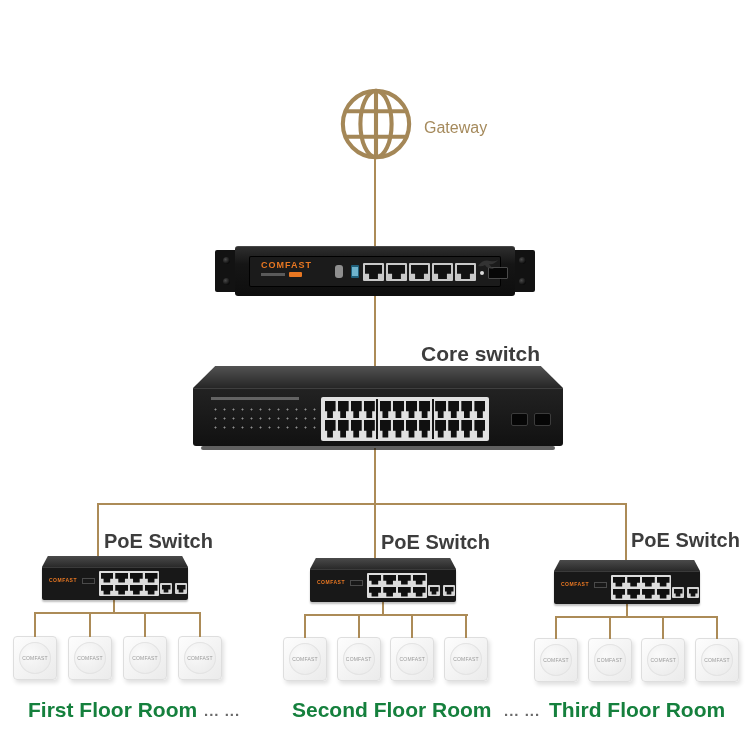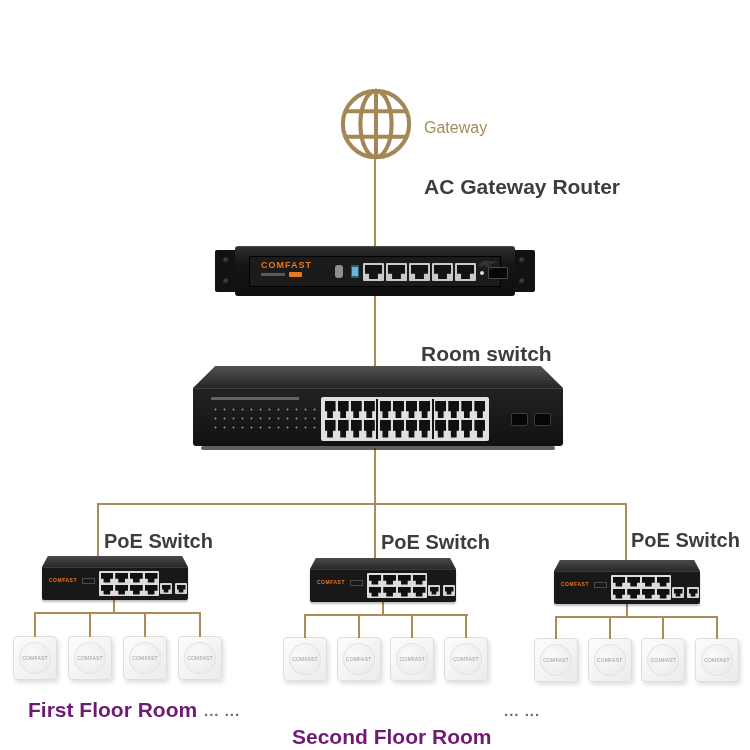--- a/index.html
+++ b/index.html
@@ -8,21 +8,21 @@
     font-family:"Liberation Sans", sans-serif; overflow:hidden;
   }
   
   .title {
     position:absolute; left:0; right:0; top:22px; text-align:center;
     font-size:44px; font-weight:700; color:#3a3a3a; letter-spacing:-0.5px;
   }
   .gold-label {position:absolute; font-size:16px; font-weight:500; color:#a58a5c;}
   .dev-label  {position:absolute; font-size:21px; font-weight:700; color:#3d3d3d; white-space:nowrap;}
   .poe-label  {position:absolute; font-size:20px; font-weight:700; color:#3d3d3d; white-space:nowrap;}
-  .floor-label{position:absolute; font-size:21px; font-weight:700; color:#701a75; white-space:nowrap;}
+  .floor-label{position:absolute; font-size:21px; font-weight:700; color:#15803d; white-space:nowrap;}
   .dots {position:absolute; font-size:15px; font-weight:700; color:#6a6a6a; letter-spacing:1px; white-space:nowrap;}
   
   .vline, .hline {position:absolute; background:#ac8b57;}
   .vline {width:2px;} .hline {height:2px;}
   
   .globe {position:absolute; left:337px; top:85px; width:78px; height:78px;}
   
   .rj45 {position:relative; display:block;}
   .rj45::after {
     content:""; position:absolute; inset:2px; background:#121212;
@@ -126,21 +126,20 @@
     <g fill="none" stroke="#a48757" stroke-width="4.2">
       <circle cx="40" cy="40" r="34"></circle>
       <ellipse cx="40" cy="40" rx="16" ry="34"></ellipse>
       <line x1="40" y1="6" x2="40" y2="74"></line>
       <line x1="9" y1="27" x2="71" y2="27"></line>
       <line x1="9" y1="53" x2="71" y2="53"></line>
     </g>
   </svg>
   <div class="gold-label" style="left:424px; top:119px;">Gateway</div>
 
-  <div class="dev-label" style="left:424px; top:175px;">AC Gateway Router</div>
   <div class="router">
     <div class="ear l">
       <span class="screw t"></span>
       <span class="screw b"></span>
     </div>
     <div class="ear r">
       <span class="screw t"></span>
       <span class="screw b"></span>
     </div>
     <div class="router-body">
@@ -159,21 +158,21 @@
           </span>
         <span class="r-dot"></span>
         <span class="r-sfp"></span>
         <svg class="eagle" width="22" height="14" viewBox="0 0 22 14">
           <path d="M1 9 Q6 2 13 4 Q18 5 21 3 Q17 8 12 7 Q14 10 17 12 Q10 12 8 8 Q5 10 1 9Z" fill="#3b3b3b"></path>
         </svg>
       </div>
     </div>
   </div>
 
-  <div class="dev-label" style="left:421px; top:342px;">Room switch</div>
+  <div class="dev-label" style="left:421px; top:342px;">Core switch</div>
   <div class="core">
     <div class="core-top"></div>
     <div class="core-front">
       <span class="led-bar"></span>
       <span class="led-grid"></span>
       <div class="core-ports">
         <span class="pgroup">
             <span class="rj45"></span>
             <span class="rj45"></span>
             <span class="rj45"></span>
@@ -342,16 +341,17 @@
       </div>
     <div class="ap">
         <div class="ap-face">
           <span class="ap-brand">COMFAST</span>
         </div>
       </div>
   </div>
 
   <div class="floor-label" style="left:28px; top:698px;">First Floor Room</div>
   <div class="dots" style="left:204px; top:702px;">... ...</div>
-  <div class="floor-label" style="left:292px; top:698px;margin-top:27px;">Second Floor Room</div>
+  <div class="floor-label" style="left:292px; top:698px;">Second Floor Room</div>
   <div class="dots" style="left:504px; top:702px;">... ...</div>
+  <div class="floor-label" style="left:549px; top:698px;">Third Floor Room</div>
 
 </div>
 
 </body></html>

